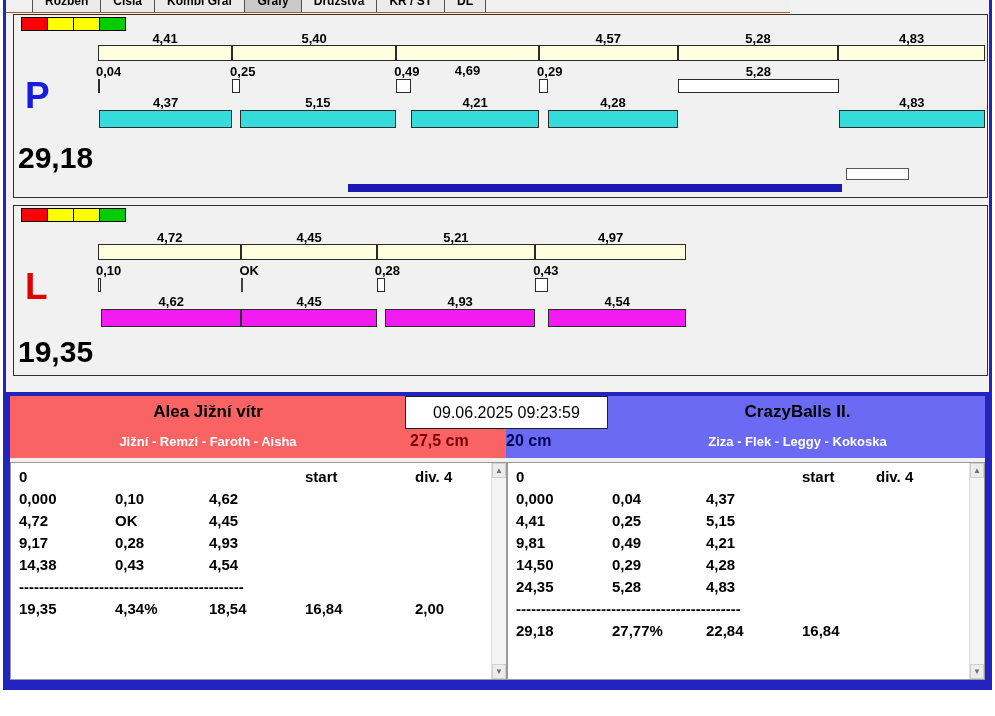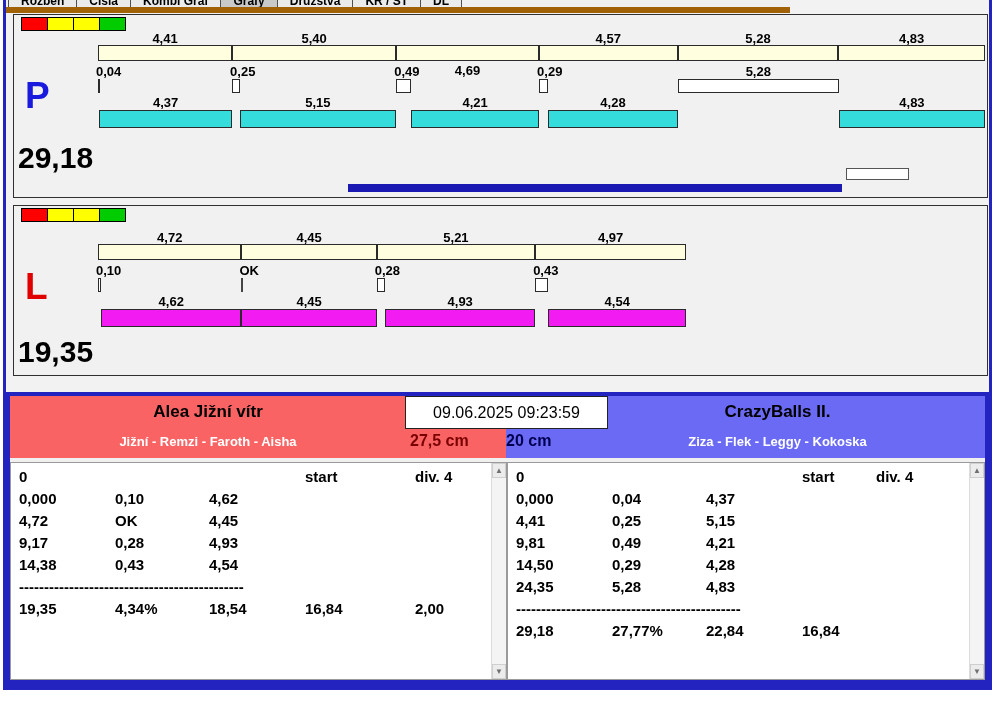--- a/index.html
+++ b/index.html
@@ -7,21 +7,21 @@
   .page { position:relative; width:995px; height:716px; overflow:hidden; background:#ffffff; }
 
   
   .winbg { position:absolute; left:6px; top:0; width:983px; height:684px; background:#f2f2f2; }
   .frame-left  { position:absolute; left:3px;  top:0; width:3px; height:690px; background:#2323c0; }
   .frame-right { position:absolute; left:989px; top:0; width:3px; height:690px; background:#2323c0; }
   .frame-bottom{ position:absolute; left:3px; top:684px; width:989px; height:6px; background:#2323c0; }
 
   
   .tabbar { position:absolute; left:6px; top:0; width:784px; height:13px; overflow:hidden;
-            border-bottom:6px solid #a16207; background:#f0f0f0; }
+            border-bottom:1px solid #a16207; background:#f0f0f0;padding-left:24px; }
   .tabs { display:flex; margin-top:-13px; height:26px; padding-left:2px; }
   .tab { height:26px; line-height:26px; padding:0 12px; font-size:12px; font-weight:bold;
          background:#ebebeb; border:1px solid #505050; margin-right:-1px; white-space:nowrap; color:#000; }
   .tab.active { background:#c9c9c9; }
 
   
   .lane { position:absolute; left:13px; width:975px; border:1px solid #303030; background:#f1f1f1; }
   .lane-p { top:14px; height:184px; }
   .lane-l { top:205px; height:171px; }
 
@@ -51,21 +51,21 @@
   .progress-navy { position:absolute; left:334px; top:169px; width:494px; height:8px; background:#1a1ab2; }
 
   
   .bottom { position:absolute; left:6px; top:392px; width:983px; height:292px;
             border:4px solid #2323c0; background:#f0f0f0; }
   .team-red  { position:absolute; left:0; top:0; width:496px; height:62px; background:#f96363; }
   .team-blue { position:absolute; left:496px; top:0; width:479px; height:62px; background:#6a6af5; }
   .team-title { position:absolute; top:6px; text-align:center; font-size:17px; font-weight:bold; color:#000; }
   .team-dogs  { position:absolute; top:38px; text-align:center; font-size:13px; font-weight:bold; color:#ffffff; }
   .tl-title, .tl-dogs { left:0; width:396px; }
-  .tr-title, .tr-dogs { left:580px; width:375px; }
+  .tr-title, .tr-dogs { left:600px; width:375px; }
   .height-lbl { position:absolute; top:36px; font-size:16px; font-weight:bold; }
   .height-left  { left:400px; width:116px; color:#7a0000; }
   .height-right { left:496px; width:100px; color:#000050; }
   .datetime { position:absolute; left:395px; top:0; width:203px; height:33px; background:#ffffff;
               border:1px solid #222; font-size:16px; color:#000; text-align:center; line-height:31px; }
 
   .ttable { position:absolute; top:66px; height:218px; background:#ffffff; border:1px solid #9a9a9a; overflow:hidden; }
   .t-left  { left:0; width:497px; }
   .t-right { left:497px; width:478px; }
   .trows { position:absolute; left:0; right:15px; top:0; bottom:0; padding-top:5px; }

